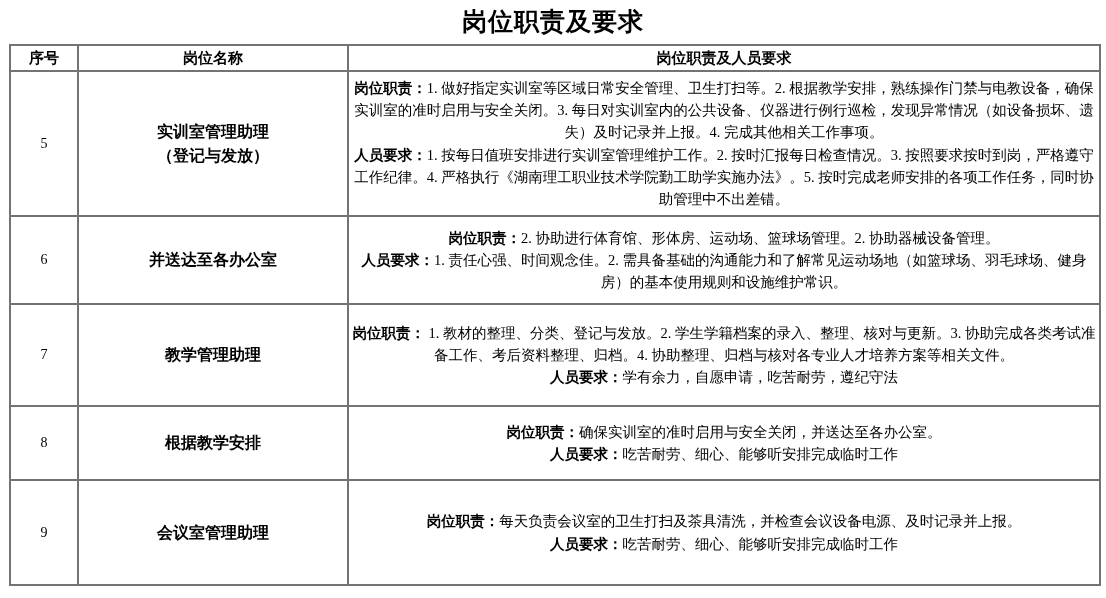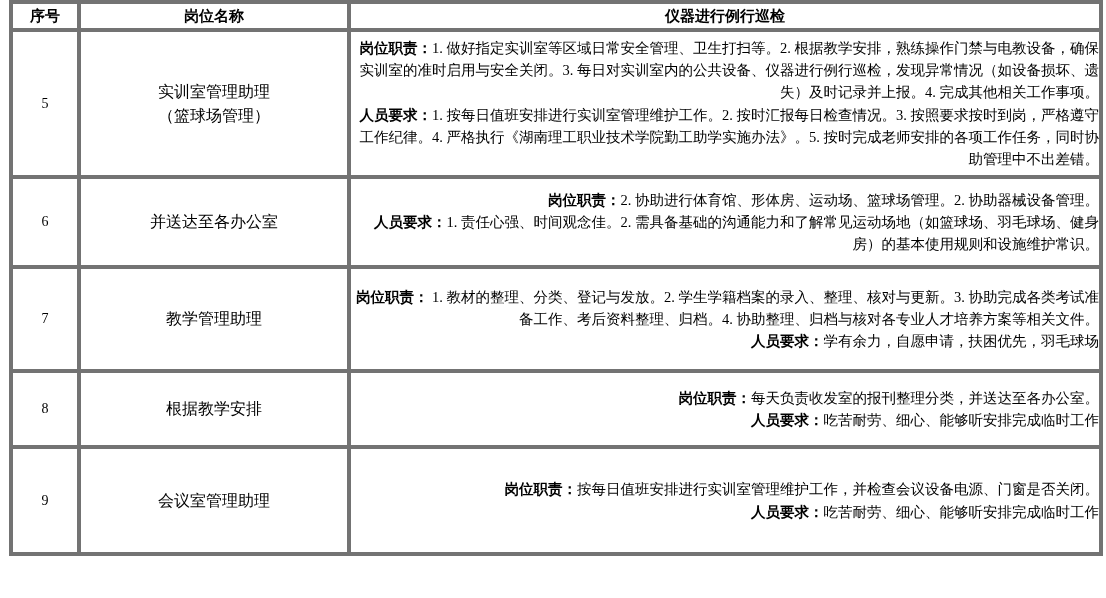--- a/index.html
+++ b/index.html
@@ -29,90 +29,91 @@
     padding-bottom: 6px;
     font-family: "Liberation Serif", "DejaVu Serif", serif;
   }
   table.jobs {
     border-collapse: collapse;
     width: 1090px;
     margin-left: 9px;
     table-layout: fixed;
   }
   table.jobs th, table.jobs td {
-    border: 4px solid #737373;
+    border: 2px solid #737373;
     vertical-align: middle;
     padding: 0;
   }
   col.c-no { width: 68px; }
   col.c-name { width: 270px; }
   col.c-desc { width: 752px; }
 
   thead th {
     text-align: center;
     font-weight: bold;
     font-size: 15px;
     height: 24px;
     line-height: 24px;
   }
   td.no {
     text-align: center;
     font-size: 14px;
   }
   td.name {
     text-align: center;
-    font-weight: normal;
+    font-weight: bold;
     font-size: 16px;
     line-height: 1.5;
     padding: 2px 4px;
   }
   td.desc {
     font-size: 14.5px;
     line-height: 1.52;
     padding: 4px 6px 4px 5px;
-    text-align: right;
+    text-align: center;
   }
   .desc p {
     margin: 0;
   }
   .lbl {
     font-weight: bold;
   }
   .row5 td { height: 143px; }
   .row6 td { height: 86px; }
   .row7 td { height: 100px; }
   .row8 td { height: 72px; }
   .row9 td { height: 103px; }
 </style>
 </head>
 <body>
 
 <div class="page">
 
+  <div class="doc-title">岗位职责及要求</div>
 
   <table class="jobs">
     <colgroup>
       <col class="c-no">
       <col class="c-name">
       <col class="c-desc">
     </colgroup>
     <thead>
       <tr>
         <th>序号</th>
         <th>岗位名称</th>
-        <th>仪器进行例行巡检</th>
+        <th>岗位职责及人员要求</th>
       </tr>
     </thead>
     <tbody>
 
       <tr class="row5">
         <td class="no">5</td>
         <td class="name">
           <div>实训室管理助理</div>
-          <div>（篮球场管理）</div>
+          <div>（登记与发放）</div>
         </td>
         <td class="desc">
           <p><span class="lbl">岗位职责：</span><span>1. 做好指定实训室等区域日常安全管理、卫生打扫等。2. 根据教学安排，熟练操作门禁与电教设备，确保实训室的准时启用与安全关闭。3. 每日对实训室内的公共设备、仪器进行例行巡检，发现异常情况（如设备损坏、遗失）及时记录并上报。4. 完成其他相关工作事项。</span></p>
           <p><span class="lbl">人员要求：</span><span>1. 按每日值班安排进行实训室管理维护工作。2. 按时汇报每日检查情况。3. 按照要求按时到岗，严格遵守工作纪律。4. 严格执行《湖南理工职业技术学院勤工助学实施办法》。5. 按时完成老师安排的各项工作任务，同时协助管理中不出差错。</span></p>
         </td>
       </tr>
 
       <tr class="row6">
         <td class="no">6</td>
         <td class="name">
@@ -124,42 +125,42 @@
         </td>
       </tr>
 
       <tr class="row7">
         <td class="no">7</td>
         <td class="name">
           <div>教学管理助理</div>
         </td>
         <td class="desc">
           <p><span class="lbl">岗位职责：</span><span>  1. 教材的整理、分类、登记与发放。2. 学生学籍档案的录入、整理、核对与更新。3. 协助完成各类考试准备工作、考后资料整理、归档。4. 协助整理、归档与核对各专业人才培养方案等相关文件。</span></p>
-          <p><span class="lbl">人员要求：</span><span>学有余力，自愿申请，扶困优先，羽毛球场</span></p>
+          <p><span class="lbl">人员要求：</span><span>学有余力，自愿申请，吃苦耐劳，遵纪守法</span></p>
         </td>
       </tr>
 
       <tr class="row8">
         <td class="no">8</td>
         <td class="name">
           <div>根据教学安排</div>
         </td>
         <td class="desc">
-          <p><span class="lbl">岗位职责：</span><span>每天负责收发室的报刊整理分类，并送达至各办公室。</span></p>
+          <p><span class="lbl">岗位职责：</span><span>确保实训室的准时启用与安全关闭，并送达至各办公室。</span></p>
           <p><span class="lbl">人员要求：</span><span>吃苦耐劳、细心、能够听安排完成临时工作</span></p>
         </td>
       </tr>
 
       <tr class="row9">
         <td class="no">9</td>
         <td class="name">
           <div>会议室管理助理</div>
         </td>
         <td class="desc">
-          <p><span class="lbl">岗位职责：</span><span>按每日值班安排进行实训室管理维护工作，并检查会议设备电源、门窗是否关闭。</span></p>
+          <p><span class="lbl">岗位职责：</span><span>每天负责会议室的卫生打扫及茶具清洗，并检查会议设备电源、及时记录并上报。</span></p>
           <p><span class="lbl">人员要求：</span><span>吃苦耐劳、细心、能够听安排完成临时工作</span></p>
         </td>
       </tr>
 
     </tbody>
   </table>
 
 </div>
 
 </body></html>

